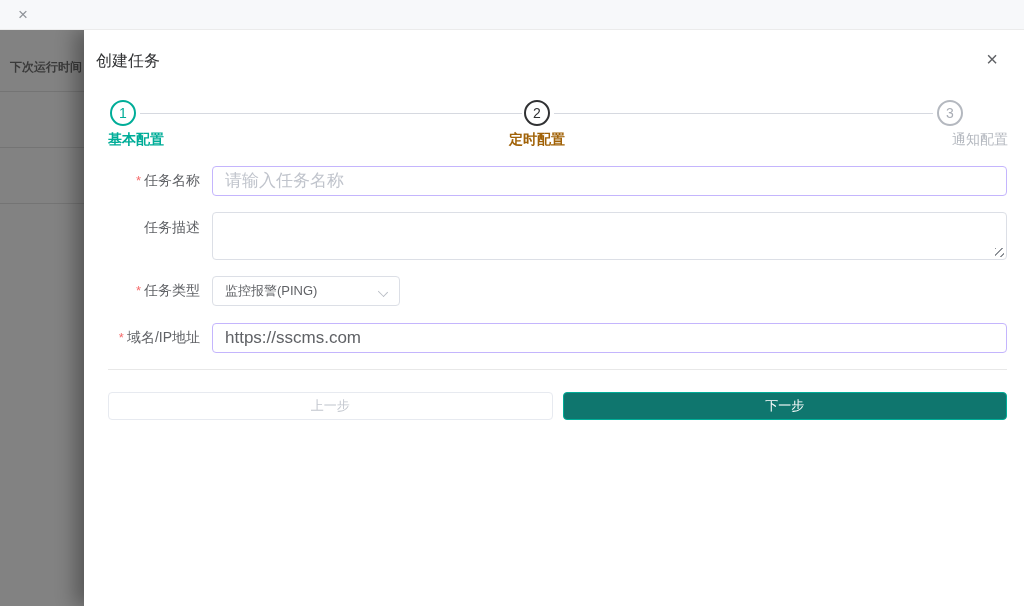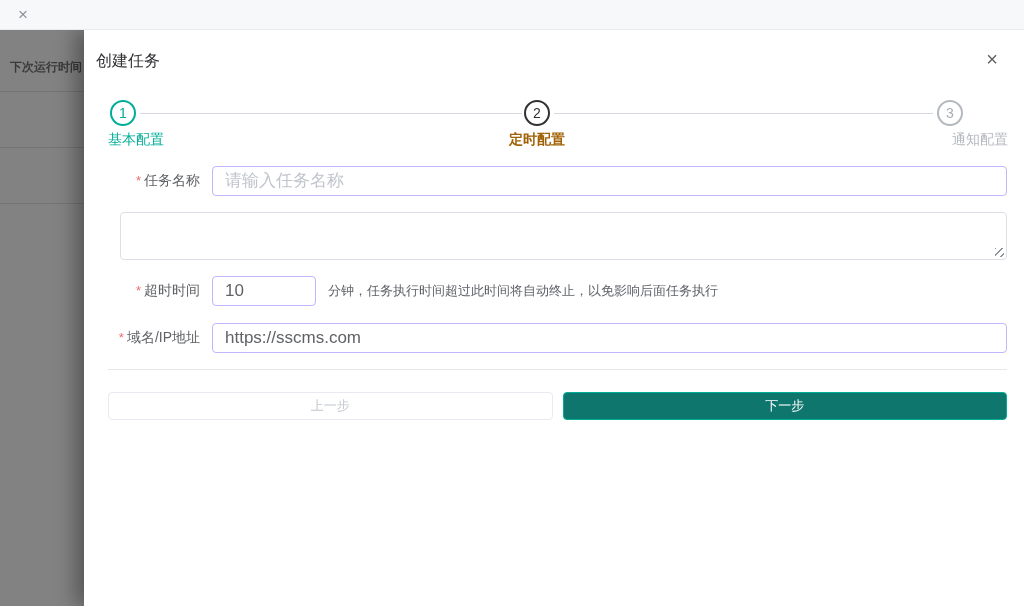--- a/index.html
+++ b/index.html
@@ -31,21 +31,21 @@
   
   .steps { position:absolute; left:24px; right:16px; top:70px; height:52px; }
   .step-line { position:absolute; top:13px; height:1px; background:#d6d9e0; }
   .step-line.l1 { left:32px; width:382px; }
   .step-line.l2 { left:446px; width:379px; }
   .step-circle { position:absolute; top:0; width:26px; height:26px;
     border-radius:50%; border:2px solid; background:#fff; font-size:14px;
     display:flex; align-items:center; justify-content:center; }
   .step-label { position:absolute; top:31px; font-size:14px; white-space:nowrap; }
   .s1 .step-circle { left:2px; border-color:#00ad98; color:#00ad98; }
-  .s1 .step-label { left:0; color:#00ad98; font-weight:400; }
+  .s1 .step-label { left:0; color:#00ad98; font-weight:700; }
   .s2 .step-circle { left:416px; border-color:#303133; color:#303133; }
   .s2 .step-label { left:429px; transform:translateX(-50%); color:#a16207; font-weight:700; }
   .s3 .step-circle { left:829px; border-color:#b4b8bf; color:#a9adb5; }
   .s3 .step-label { right:0; color:#b4b8bf; }
 
   
   .form { position:absolute; left:24px; right:17px; top:135px; }
   .form-row { display:flex; margin-bottom:16px; }
   .form-row.row-desc { margin-bottom:15px; }
   .form-label { width:92px; flex:0 0 92px; text-align:right; font-size:14px;
@@ -120,36 +120,39 @@
   <div class="form">
 
     <div class="form-row">
       <div class="form-label"><span class="req">*</span><span>任务名称</span></div>
       <div class="control">
         <input class="el-input" placeholder="请输入任务名称" style="">
       </div>
     </div>
 
     <div class="form-row row-desc">
+      <div class="form-label"><span>任务描述</span></div>
       <div class="control">
         <div class="el-textarea-wrap">
           <textarea class="el-textarea" style=""></textarea>
           <span class="resize-handle"></span>
         </div>
       </div>
     </div>
 
-
     <div class="form-row">
-      <div class="form-label"><span class="req">*</span><span>超时时间</span></div>
+      <div class="form-label"><span class="req">*</span><span>任务类型</span></div>
       <div class="control">
-        <input class="el-input input-timeout" value="10" style="">
-        <span class="hint">分钟，任务执行时间超过此时间将自动终止，以免影响后面任务执行</span>
+        <div class="el-select">
+          <span class="el-select-value">监控报警(PING)</span>
+          <span class="chevron"></span>
+        </div>
       </div>
     </div>
+
 
     <div class="form-row">
       <div class="form-label"><span class="req">*</span><span>域名/IP地址</span></div>
       <div class="control">
         <input class="el-input" value="https://sscms.com" style="">
       </div>
     </div>
 
     <div class="footer">
       <button class="btn btn-prev">上一步</button>

